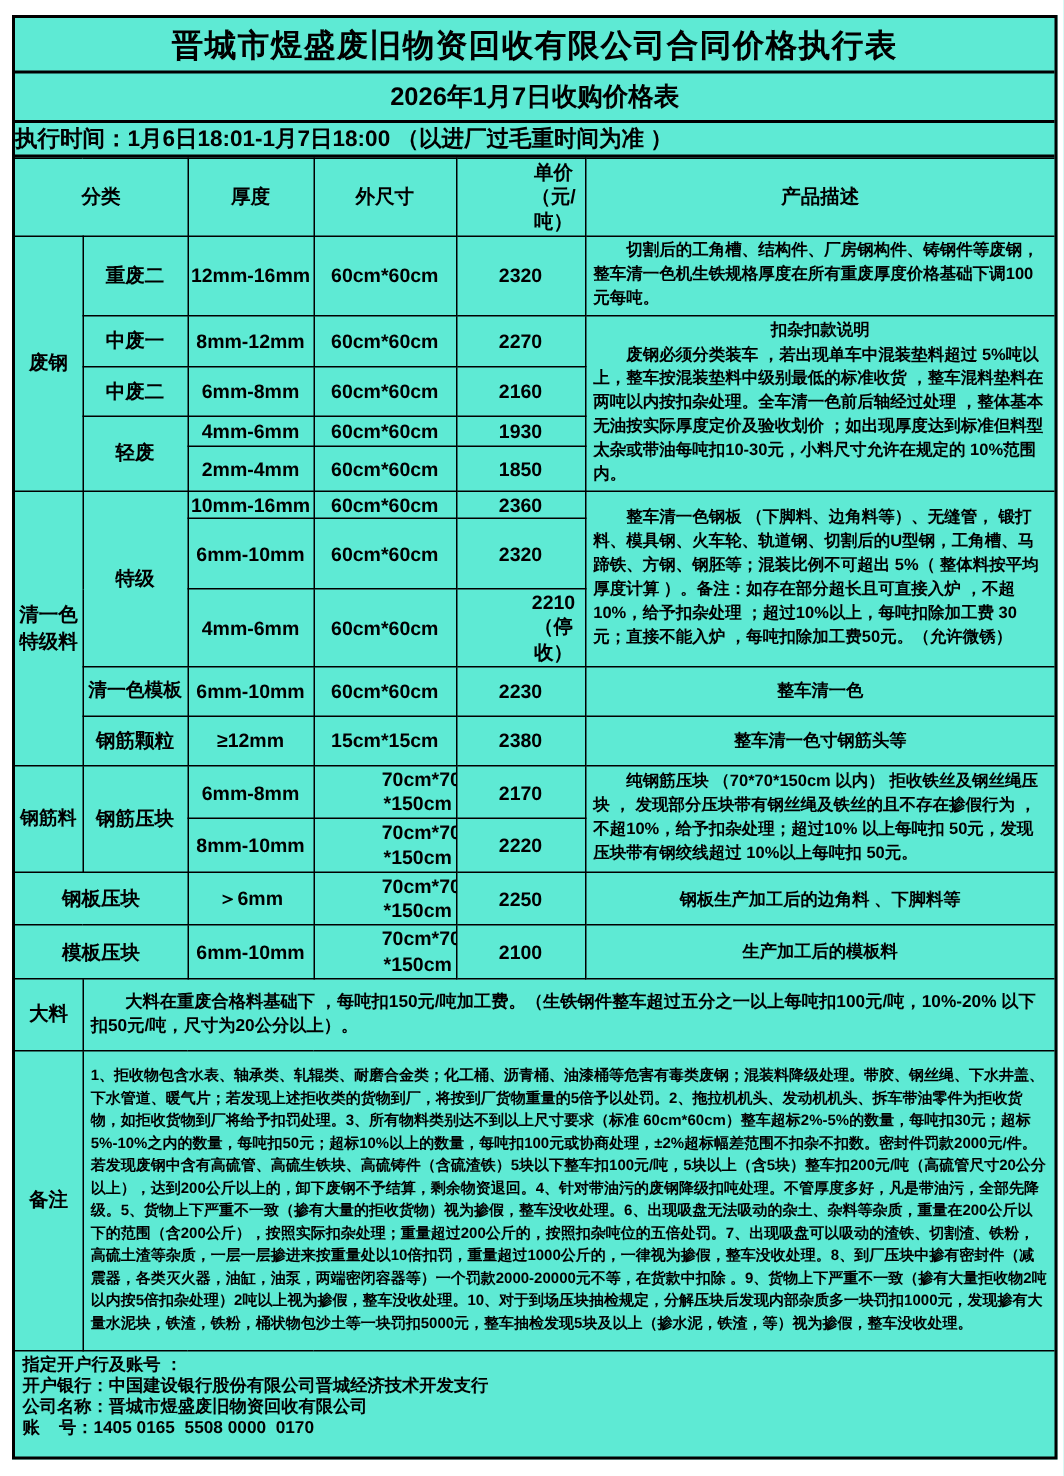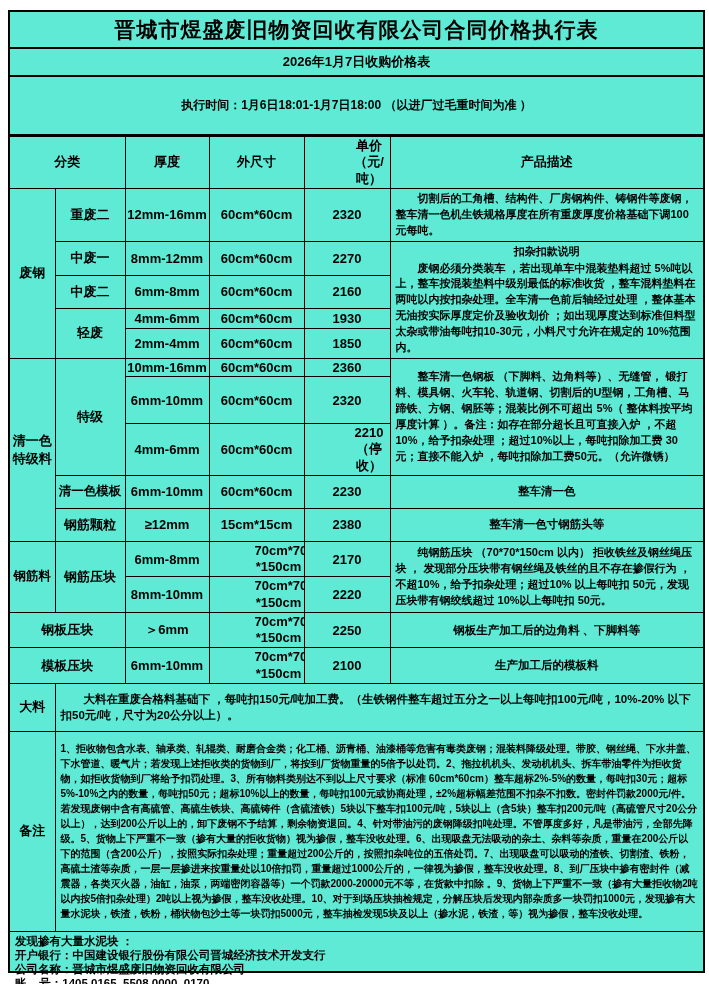--- a/index.html
+++ b/index.html
@@ -1,20 +1,20 @@
 <!DOCTYPE html>
 <html><head>
 <meta charset="utf-8">
 <style>
   html,body{margin:0;padding:0;background:#fff;}
   body{width:709px;height:984px;font-family:"Liberation Sans",sans-serif;font-weight:bold;color:#000;}
   .sheet{position:absolute;left:8px;top:10px;width:697px;height:963px;border:2px solid #000;background:#5eead4;box-sizing:border-box;}
   .titlebar{border-bottom:2px solid #000;text-align:center;font-size:21px;padding:4px 0 3px 0;letter-spacing:1px;}
-  .subtitlebar{border-bottom:2px solid #000;text-align:center;font-size:13px;padding:4px 0;}
-  .timebar{border-bottom:2px solid #000;text-align:center;font-size:12px;padding:20px 0;}
+  .subtitlebar{border-bottom:2px solid #000;text-align:center;font-size:17px;padding:4px 0;}
+  .timebar{border-bottom:2px solid #000;text-align:left;font-size:15px;padding:1px 0;}
   table{border-collapse:collapse;table-layout:fixed;width:100%;}
   td,th{border:1.5px solid #000;vertical-align:middle;text-align:center;padding:1px;overflow:hidden;box-sizing:border-box;}
   tr > *:first-child{border-left:none;}
   tr > *:last-child{border-right:none;}
   th{font-size:13px;}
   .lab{font-size:13px;margin-left:20px;}
   .lab5{font-size:12.5px;padding:0;}
   .val{font-size:13px;}
   .desc{font-size:11px;text-align:left;line-height:1.45;padding:2px 5px;}
   .desc p{margin:0;text-indent:2em;}
@@ -188,18 +188,18 @@
     </tr>
 
     <tr>
       <td class="lab h-r16">备注</td>
       <td class="notes" colspan="5">1、拒收物包含水表、轴承类、轧辊类、耐磨合金类；化工桶、沥青桶、油漆桶等危害有毒类废钢；混装料降级处理。带胶、钢丝绳、下水井盖、下水管道、暖气片；若发现上述拒收类的货物到厂，将按到厂货物重量的5倍予以处罚。2、拖拉机机头、发动机机头、拆车带油零件为拒收货物，如拒收货物到厂将给予扣罚处理。3、所有物料类别达不到以上尺寸要求（标准 60cm*60cm）整车超标2%-5%的数量，每吨扣30元；超标5%-10%之内的数量，每吨扣50元；超标10%以上的数量，每吨扣100元或协商处理，±2%超标幅差范围不扣杂不扣数。密封件罚款2000元/件。若发现废钢中含有高硫管、高硫生铁块、高硫铸件（含硫渣铁）5块以下整车扣100元/吨，5块以上（含5块）整车扣200元/吨（高硫管尺寸20公分以上），达到200公斤以上的，卸下废钢不予结算，剩余物资退回。4、针对带油污的废钢降级扣吨处理。不管厚度多好，凡是带油污，全部先降级。5、货物上下严重不一致（掺有大量的拒收货物）视为掺假，整车没收处理。6、出现吸盘无法吸动的杂土、杂料等杂质，重量在200公斤以下的范围（含200公斤），按照实际扣杂处理；重量超过200公斤的，按照扣杂吨位的五倍处罚。7、出现吸盘可以吸动的渣铁、切割渣、铁粉，高硫土渣等杂质，一层一层掺进来按重量处以10倍扣罚，重量超过1000公斤的，一律视为掺假，整车没收处理。8、到厂压块中掺有密封件（减震器，各类灭火器，油缸，油泵，两端密闭容器等）一个罚款2000-20000元不等，在货款中扣除 。9、货物上下严重不一致（掺有大量拒收物2吨以内按5倍扣杂处理）2吨以上视为掺假，整车没收处理。10、对于到场压块抽检规定，分解压块后发现内部杂质多一块罚扣1000元，发现掺有大量水泥块，铁渣，铁粉，桶状物包沙土等一块罚扣5000元，整车抽检发现5块及以上（掺水泥，铁渣，等）视为掺假，整车没收处理。</td>
     </tr>
   </tbody>
     </table>
 
   <div class="footer">
-    <div>发现掺有大量水泥块 ：</div>
+    <div>指定开户行及账号 ：</div>
     <div>开户银行：中国建设银行股份有限公司晋城经济技术开发支行</div>
     <div>公司名称：晋城市煜盛废旧物资回收有限公司</div>
     <div>账    号：1405 0165  5508 0000  0170</div>
   </div>
 </div>
 
 </body></html>

